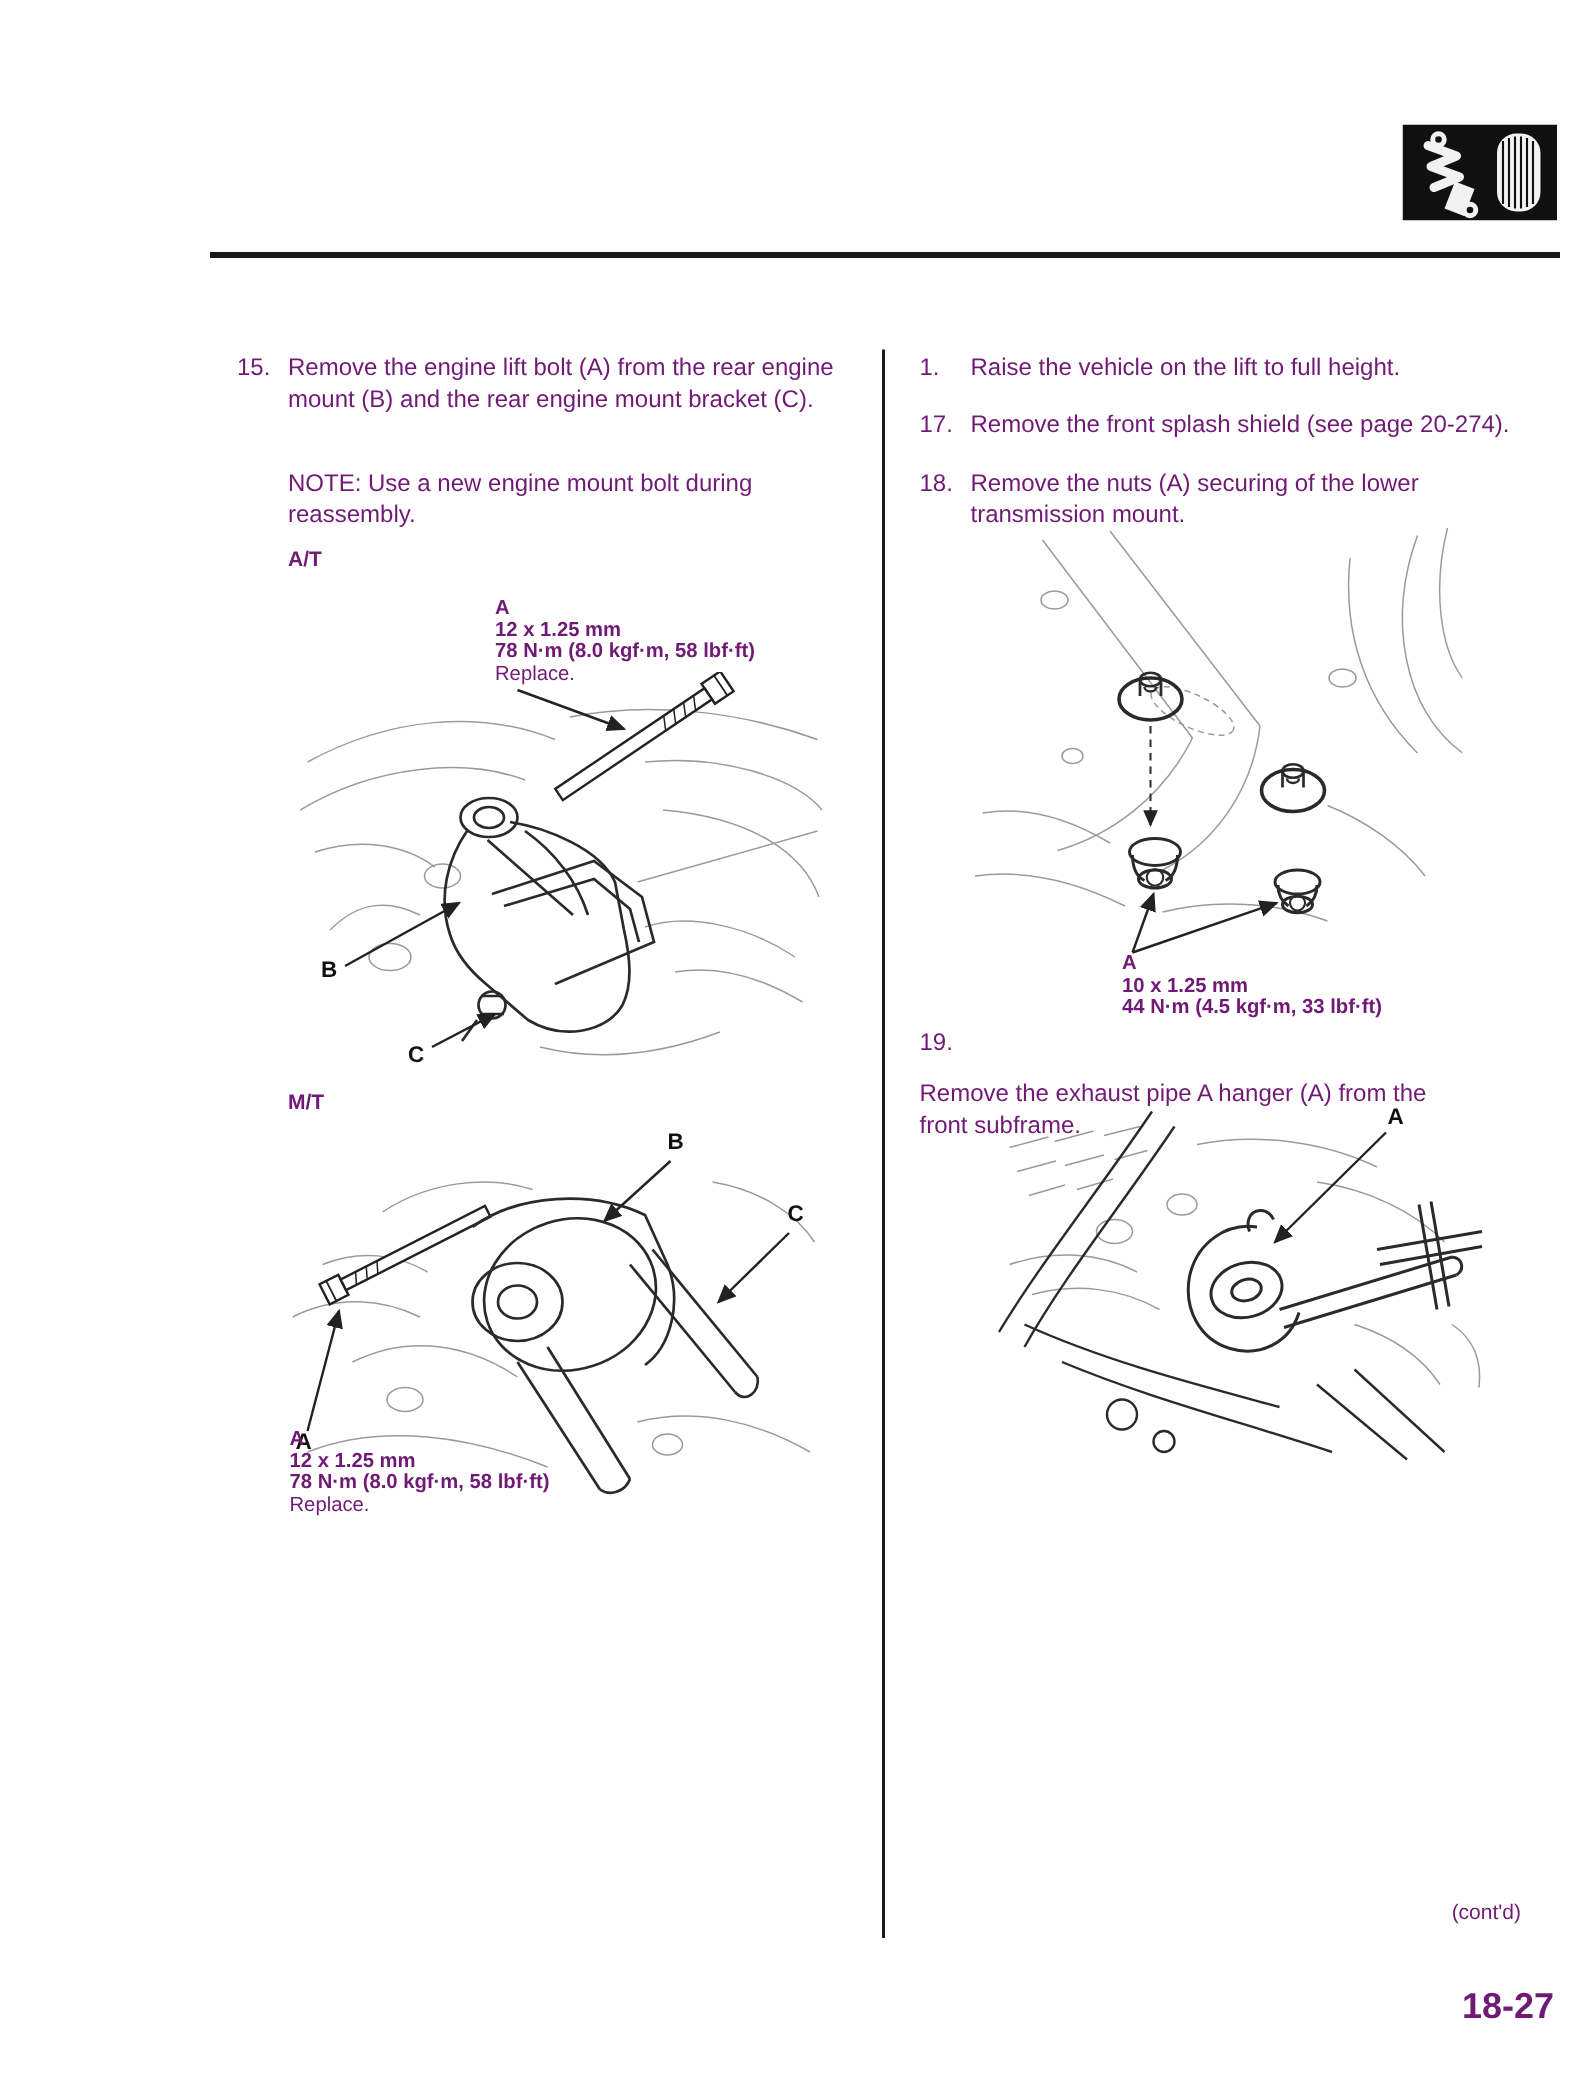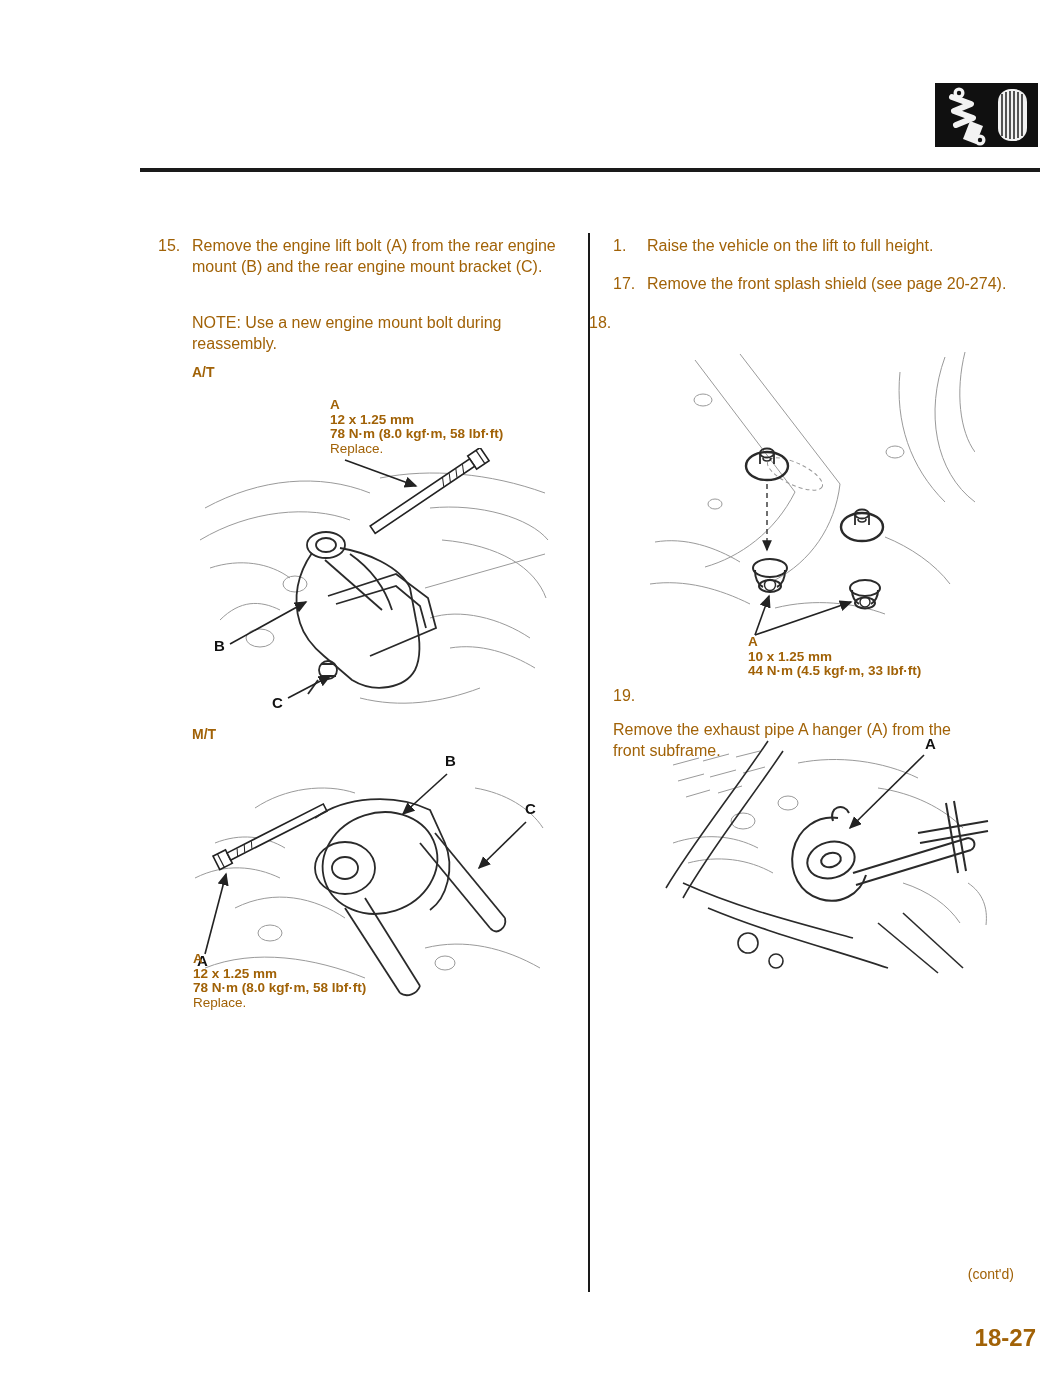--- a/index.html
+++ b/index.html
@@ -1,19 +1,19 @@
 <!DOCTYPE html>
 <html><head>
 <meta charset="utf-8">
 <style>
   html,body{margin:0;padding:0;background:#e8e8e8;}
   .page{
     position:relative;width:1062px;height:1388px;margin:0 auto;
     background:#ffffff;overflow:hidden;
-    font-family:"Liberation Sans",sans-serif;color:#a16207;
+    font-family:"Liberation Sans",sans-serif;color:#701a75;
   }
   .abs{position:absolute;}
   .rule-h{position:absolute;left:140px;top:168px;width:900px;height:4px;background:#1a1a1a;}
   .rule-v{position:absolute;left:588px;top:233px;width:2px;height:1059px;background:#1a1a1a;}
   .step{position:absolute;display:flex;gap:10px;font-size:16px;line-height:20.5px;}
   .step .num{flex:0 0 24px;text-align:left;}
   .note{position:absolute;font-size:16px;line-height:20.5px;}
   .trans-heading{position:absolute;font-size:14px;font-weight:bold;}
   .callout{position:absolute;font-size:13.5px;line-height:14.5px;}
   .callout .b{font-weight:bold;}
@@ -193,22 +193,23 @@
   <div class="step" style="left:613px;top:236px;width:420px;">
     <span class="num">1.</span>
     <span style="max-width:380px;">Raise the vehicle on the lift to full height.</span>
   </div>
 
   <div class="step" style="left:613px;top:274px;width:420px;">
     <span class="num">17.</span>
     <span style="max-width:380px;text-align:center;">Remove the front splash shield (see page 20-274).</span>
   </div>
 
-  <div class="step" style="left:589px;top:313px;width:400px;">
+  <div class="step" style="left:613px;top:313px;width:400px;">
     <span class="num">18.</span>
+    <span style="max-width:330px;">Remove the nuts (A) securing of the lower transmission mount.</span>
   </div>
 
   <div class="abs" style="left:645px;top:352px;">
     <svg width="330" height="288" viewBox="0 0 330 288">
       <defs>
         <marker id="n1" markerWidth="9" markerHeight="8" refX="7" refY="3.5" orient="auto">
           <path d="M0,0 L8,3.5 L0,7 Z" fill="#222"></path>
         </marker>
       </defs>
 

